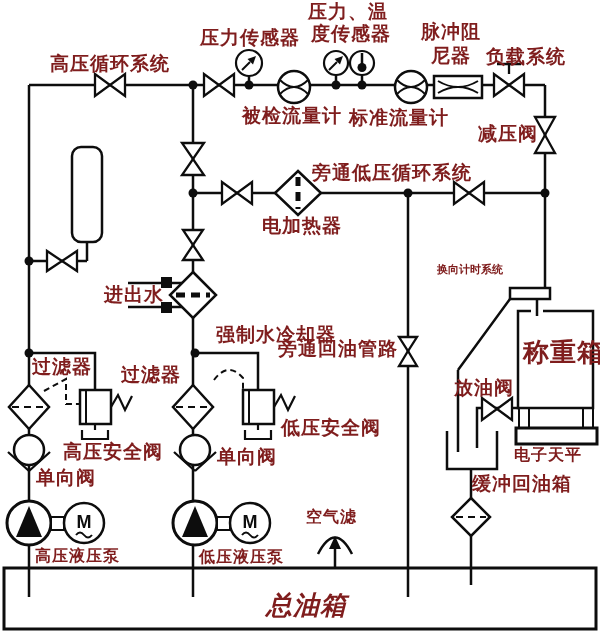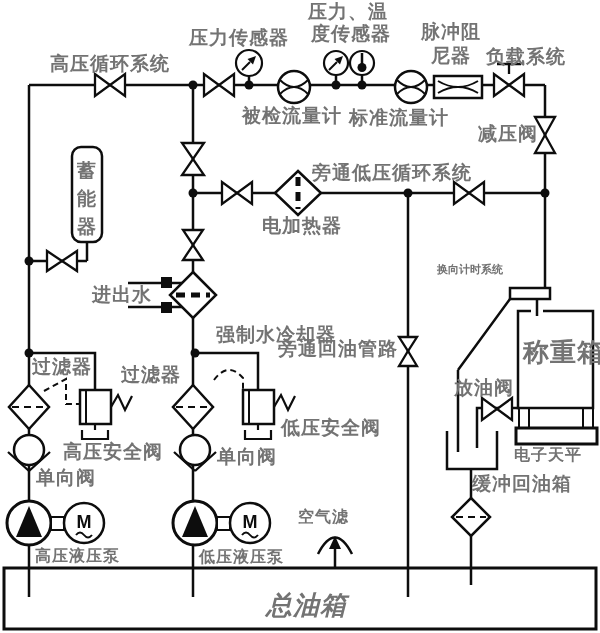--- a/index.html
+++ b/index.html
@@ -1,19 +1,19 @@
 <!DOCTYPE html>
 <html><head>
 <meta charset="utf-8">
 <style>
   html,body{margin:0;padding:0;background:#fff;}
   #canvas{position:relative;width:600px;height:633px;background:#ffffff;overflow:hidden;
           font-family:"Liberation Sans","DejaVu Sans",sans-serif;}
   #schematic{position:absolute;left:0;top:0;}
-  .lbl{position:absolute;font-weight:700;font-size:19px;line-height:22px;color:#737373;
+  .lbl{position:absolute;font-weight:700;font-size:19px;line-height:22px;color:#7f1d1d;
        white-space:nowrap;letter-spacing:1px;}
   .lbl.small{font-size:11px;letter-spacing:0;}
   .lbl.big{font-size:26px;}
   .lbl.md{font-size:16px;}
   .vertical{width:22px;white-space:normal;word-break:break-all;line-height:28px;letter-spacing:0;}
 </style>
 </head>
 <body>
 
 <div id="canvas">
@@ -202,44 +202,43 @@
     <circle cx="193" cy="193" r="4.5"></circle>
         <circle cx="408" cy="193" r="4.5"></circle>
     <circle cx="545" cy="193" r="4.5"></circle>
         <circle cx="29" cy="261" r="4.5"></circle>
     <circle cx="29" cy="353" r="4.5"></circle>
         <circle cx="195" cy="353" r="4.5"></circle>
       </g>
 </svg>
 
   <div class="lbl" style="left:50px;top:53px;">高压循环系统</div>
-  <div class="lbl" style="left:189px;top:27px;">压力传感器</div>
+  <div class="lbl" style="left:200px;top:27px;">压力传感器</div>
   <div class="lbl" style="left:308px;top:1px;">压力、温</div>
   <div class="lbl" style="left:311px;top:23px;">度传感器</div>
   <div class="lbl" style="left:421px;top:21px;">脉冲阻</div>
   <div class="lbl" style="left:431px;top:45px;">尼器</div>
   <div class="lbl" style="left:486px;top:46px;">负载系统</div>
   <div class="lbl" style="left:242px;top:105px;">被检流量计</div>
   <div class="lbl" style="left:349px;top:107px;">标准流量计</div>
   <div class="lbl" style="left:478px;top:123px;">减压阀</div>
-  <div class="lbl vertical" style="left:77px;top:157px;">蓄能器</div>
   <div class="lbl" style="left:312px;top:162px;">旁通低压循环系统</div>
   <div class="lbl" style="left:262px;top:215px;">电加热器</div>
   <div class="lbl small" style="left:437px;top:258px;">换向计时系统</div>
-  <div class="lbl" style="left:92px;top:284px;">进出水</div>
+  <div class="lbl" style="left:104px;top:284px;">进出水</div>
   <div class="lbl" style="left:216px;top:285px;margin-top:39px;">强制水冷却器</div>
   <div class="lbl" style="left:278px;top:338px;">旁通回油管路</div>
   <div class="lbl" style="left:32px;top:356px;">过滤器</div>
   <div class="lbl" style="left:121px;top:364px;">过滤器</div>
   <div class="lbl big" style="left:523px;top:341px;">称重箱</div>
   <div class="lbl" style="left:454px;top:377px;">放油阀</div>
   <div class="lbl" style="left:63px;top:441px;">高压安全阀</div>
   <div class="lbl" style="left:281px;top:417px;">低压安全阀</div>
   <div class="lbl" style="left:36px;top:467px;">单向阀</div>
   <div class="lbl" style="left:217px;top:446px;">单向阀</div>
   <div class="lbl md" style="left:514px;top:444px;">电子天平</div>
   <div class="lbl" style="left:472px;top:473px;">缓冲回油箱</div>
-  <div class="lbl md" style="left:298px;top:506px;text-align:center;">空气滤</div>
+  <div class="lbl md" style="left:306px;top:506px;text-align:center;">空气滤</div>
   <div class="lbl md" style="left:35px;top:545px;">高压液压泵</div>
   <div class="lbl md" style="left:199px;top:546px;text-align:center;">低压液压泵</div>
   <div class="lbl big" style="left:266px;top:594px;font-style:italic;">总油箱</div>
 
 </div>
 
 </body></html>

